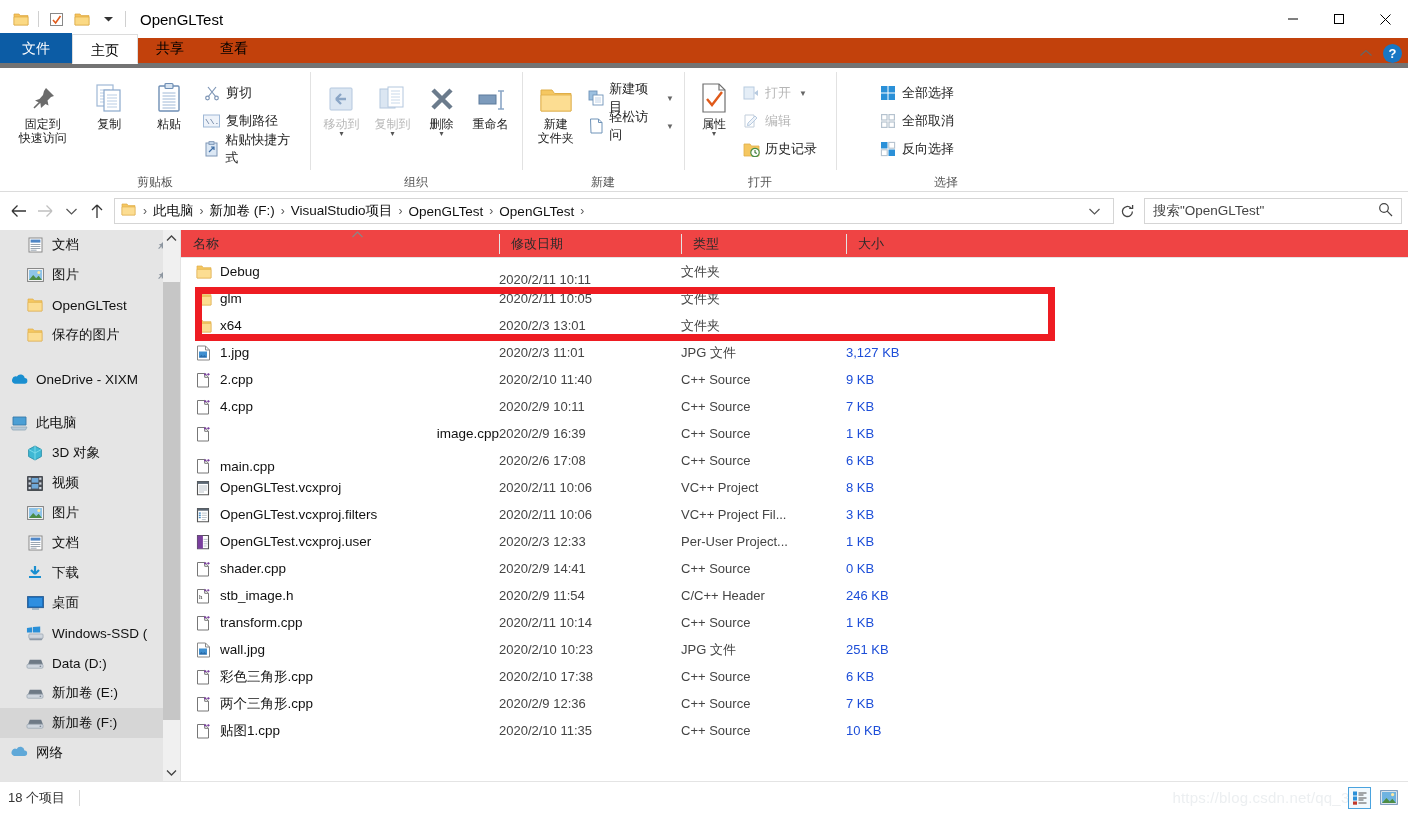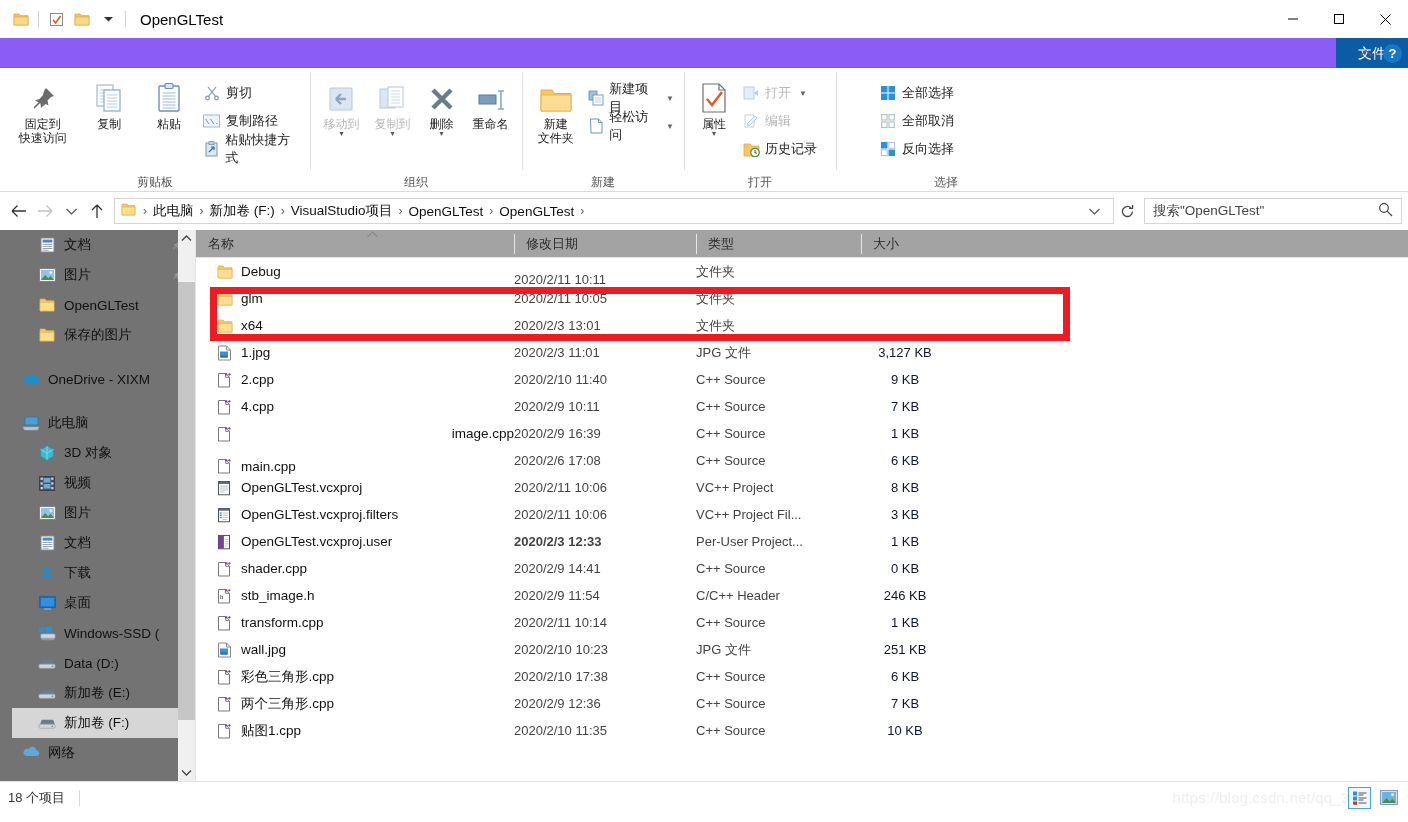--- a/index.html
+++ b/index.html
@@ -15,22 +15,22 @@
   #titlebar { height:38px; background:#fff; display:flex; align-items:center; position:relative; }
   .qat { display:flex; align-items:center; padding-left:8px; gap:0px; }
   .qat-btn { width:26px; height:26px; display:flex; align-items:center; justify-content:center; }
   .sep-v { width:1px; height:16px; background:#d0d0d0; margin:0 4px; }
   .win-title { margin-left:10px; font-size:15px; color:#000; }
   .win-ctrls { position:absolute; right:0; top:0; height:38px; display:flex; }
   .win-ctrl { width:46px; height:38px; display:flex; align-items:center; justify-content:center; }
   .win-ctrl svg { display:block; }
 
   
-  #tabstrip { height:30px; background:#8b5cf6; display:flex; align-items:flex-end; position:relative;
-              border-bottom:1px solid #737373;flex-direction:column; }
+  #tabstrip { height:30px; background:#c2410c; display:flex; align-items:flex-end; position:relative;
+              border-bottom:5px solid #737373; }
   .tab { height:30px; line-height:30px; padding:0 18px; font-size:14px; color:#000; }
   .tab.file { background:#0c5ca5; color:#fff; padding:0 22px; }
   .tab.active { background:#fff; border:1px solid #dcdcdc; border-bottom:1px solid #fff;
                 position:relative; top:1px; }
   .tabstrip-right { position:absolute; right:6px; top:0; height:30px; display:flex; align-items:center; gap:10px; }
   .help-circle { width:19px; height:19px; border-radius:50%; background:#1777c4; color:#fff;
                  font-size:13px; display:flex; align-items:center; justify-content:center; font-weight:bold; }
 
   
   #ribbon { height:124px; background:#fff; border-bottom:1px solid #dcdcdc;
@@ -61,50 +61,50 @@
               align-items:center; padding:0 4px; margin-left:4px; }
   .crumb { font-size:13.5px; color:#111; padding:0 3px; white-space:nowrap; }
   .crumbsep { color:#5a5a5a; font-size:12px; padding:0 3px; }
   .crumbbox-right { margin-left:auto; display:flex; align-items:center; }
   .searchbox { width:258px; height:26px; border:1px solid #d5d5d5; background:#fff;
                display:flex; align-items:center; padding:0 8px; margin-left:4px; }
   .searchbox .ph { flex:1; font-size:13.5px; color:#444; }
 
   
   #main { height:var(--mainh); display:flex; position:relative; }
-  #sidebar { width:195px; position:relative; background:#737373; overflow:hidden;padding-left:12px; }
+  #sidebar { width:180px; position:relative; background:#e5e5e5; overflow:hidden; }
   .nav-item { height:30px; display:flex; align-items:center; gap:8px; padding-left:26px;
               font-size:13.5px; color:#111; white-space:nowrap; }
   .nav-item.lvl0 { padding-left:10px; }
   .nav-item.lvl1 { padding-left:26px; }
   .nav-item.selected { background:#d6d6d6; }
   .nav-item .ic { width:18px; height:18px; flex:0 0 18px; display:flex; align-items:center; justify-content:center; }
   .nav-item .pin { margin-left:auto; padding-right:10px; }
 
   #sidebar-scroll { position:absolute; right:0; top:0; width:17px; height:100%; background:#f0f0f0; }
   .sb-arrow { height:17px; display:flex; align-items:center; justify-content:center; color:#5a5a5a; font-size:9px; }
   #sb-thumb { position:absolute; left:0; width:17px; background:#c6c6c6; }
 
   #splitter { width:1px; background:#e3e3e3; }
 
   
   #filelist { flex:1; position:relative; background:#fff; overflow:hidden; }
   #colheader { height:28px; display:flex; align-items:center; border-bottom:1px solid #e4e4e4;
-               position:relative; background:#a3a3a3; }
+               position:relative; background:#ef4444; }
   .colh { font-size:13px; color:#2b2b2b; padding-left:12px; position:relative; height:28px;
           line-height:28px; }
   .colh + .colh::before { content:""; position:absolute; left:0; top:4px; bottom:4px; width:1px; background:#e4e4e4; }
   #sortmark { position:absolute; left:170px; top:0px; font-size:9px; color:#777; }
 
   .frow { height:27px; display:flex; align-items:center; font-size:13.5px; color:#111; }
-  .fname { display:flex; align-items:center; gap:8px; padding-left:20px; }
+  .fname { display:flex; align-items:center; gap:8px; padding-left:14px; }
   .fname .ic { width:17px; height:17px; flex:0 0 17px; display:flex; align-items:center; justify-content:center; }
   .fdate { color:#444; font-size:13px; }
   .ftype { color:#444; font-size:13px; }
-  .fsize { color:#0f172a; font-size:13px; text-align:center; padding-right:12px; }
+  .fsize { color:#1d4ed8; font-size:13px; text-align:left; padding-right:12px; }
 
   
   #redbox { position:absolute; border:7px solid #ee1c22; background:transparent; pointer-events:none; }
 
   
   #statusbar { height:32px; border-top:1px solid #e4e4e4; display:flex; align-items:center;
                padding:0 8px; position:relative; background:#fff; }
   #statustext { font-size:13px; color:#333; }
   .status-sep { width:1px; height:16px; background:#d8d8d8; margin-left:14px; }
   .viewbtns { position:absolute; right:8px; display:flex; gap:6px; align-items:center; }
@@ -895,21 +895,21 @@
               <svg width="15" height="16" viewBox="0 0 15 16">
                 <path d="M1.5 1.5h11v13.2h-11z" fill="#fff" stroke="#555" stroke-width="1.1"></path>
                 <path d="M1.5 1.5h5.4v13.2H1.5z" fill="#7a3f9e"></path>
                 <g stroke="#b4bcc4" stroke-width="0.9">
                   <path d="M7.6 5.4h4M7.6 7.6h4M7.6 9.8h4M7.6 12h3"></path>
                 </g>
               </svg>
             </span>
             <span>OpenGLTest.vcxproj.user</span>
           </div>
-          <div class="fdate" style="width: 182px; font-weight: bold;">2020/2/3 12:33</div>
+          <div class="fdate" style="width: 182px;">2020/2/3 12:33</div>
           <div class="ftype" style="width: 165px;">Per-User Project...</div>
           <div class="fsize" style="width: 100px;">1 KB</div>
         </div>
         <div class="frow">
           <div class="fname" style="width: 318px;">
             <span class="ic">
               <svg width="15" height="16" viewBox="0 0 15 16">
                 <path d="M1.5 1.5h7.2l3.8 3.8V15h-11z" fill="#fff" stroke="#777" stroke-width="1"></path>
                 <path d="M8.7 1.5v3.8h3.8" fill="none" stroke="#777" stroke-width="1"></path>
                 <g stroke="#7a3f9e" stroke-width="1.1">

